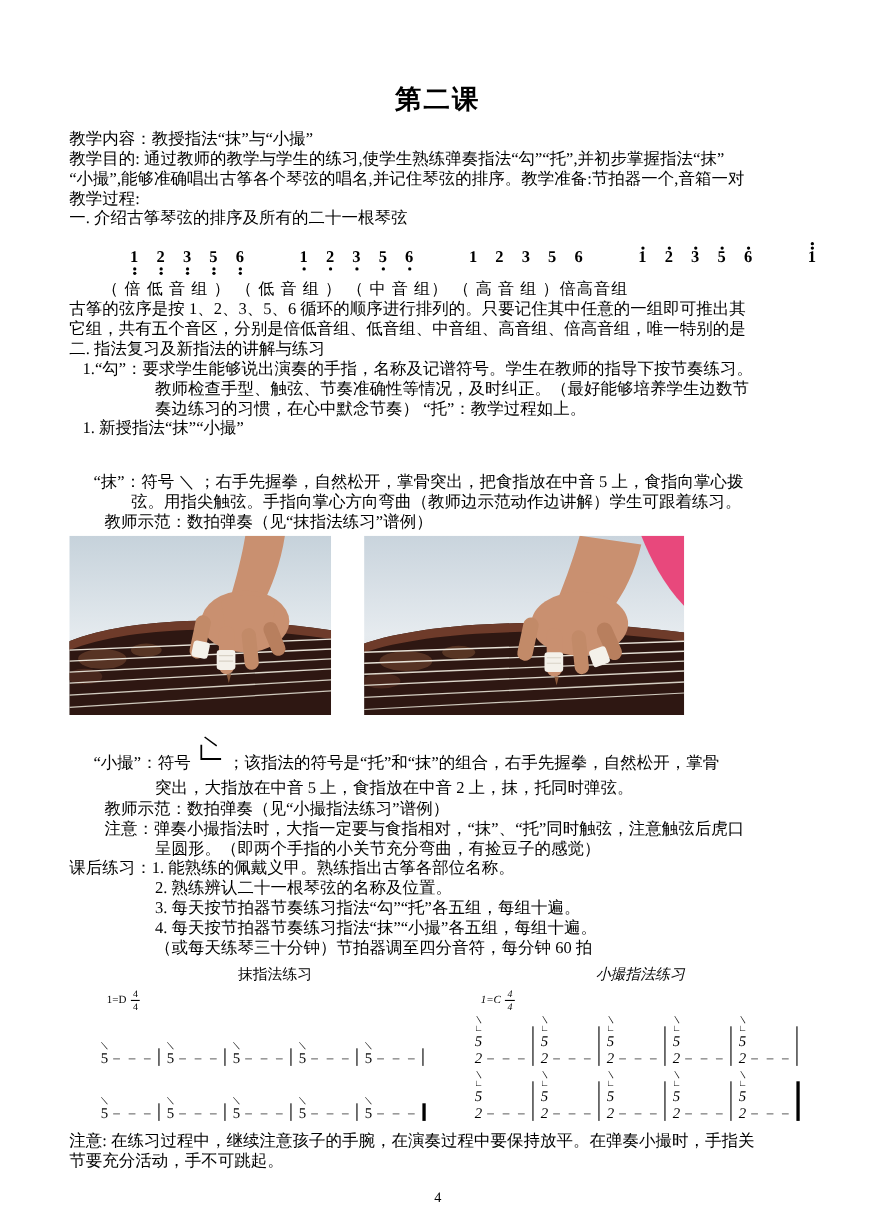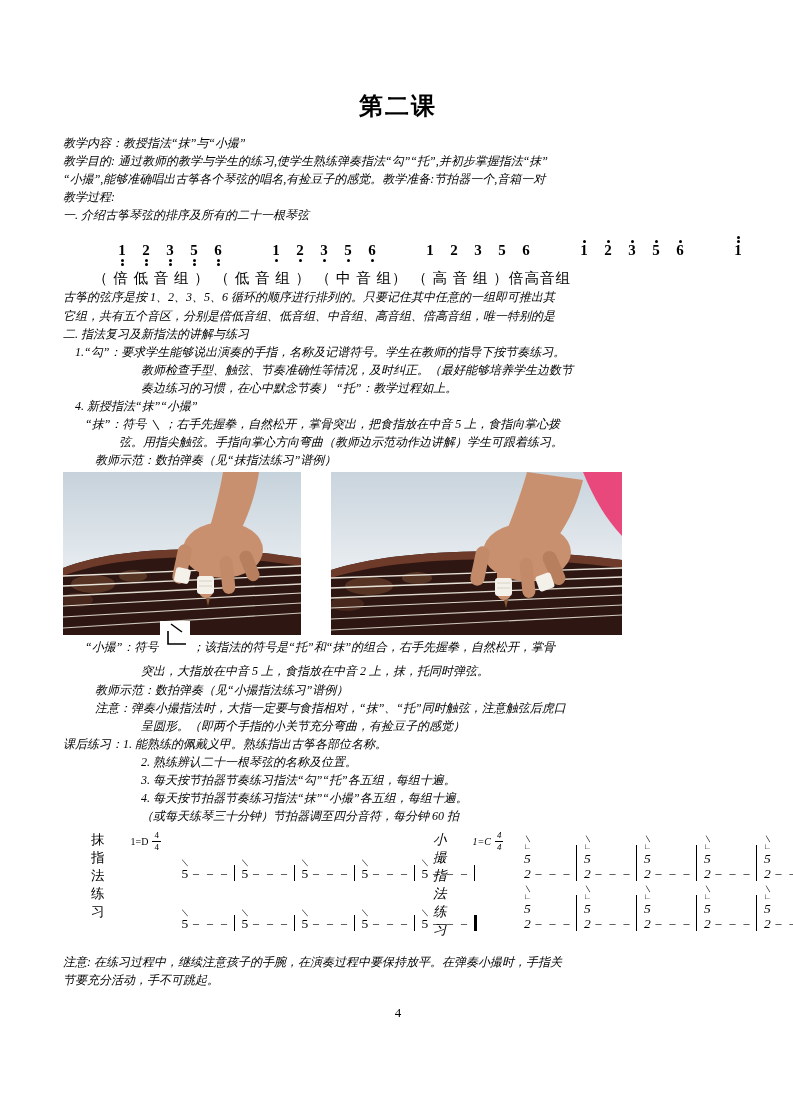--- a/index.html
+++ b/index.html
@@ -1,23 +1,23 @@
 <!DOCTYPE html>
 <html><head>
 <meta charset="utf-8">
 <style>
   html,body{margin:0;padding:0;background:#fff;}
   body{width:793px;height:1120px;position:relative;overflow:hidden;
        font-family:"Liberation Serif","DejaVu Serif",serif;color:#000;}
-  .page{padding:64px 60px 0 63px;}
+  .page{padding:48px 60px 0 63px;}
   .doc-title{text-align:center;font-size:24px;font-weight:bold;margin:26px 0 12px 0;letter-spacing:2px;}
-  .tl{font-size:12px;line-height:18.1px;white-space:nowrap;font-style:italic;}
+  .tl{font-size:15px;line-height:18.1px;white-space:nowrap;}
   .i0{padding-left:0;}
   .i1{padding-left:12px;}
-  .i2{padding-left:22px;}
+  .i2{padding-left:22px;margin-top:31px;}
   .i3{padding-left:32px;}
   .i4{padding-left:56px;}
   .i5{padding-left:78px;}
 
   
   .tuning-row{display:flex;align-items:flex-start;padding-left:52px;margin-top:10px;}
   .tgroup{display:flex;margin-right:44px;}
   .tgroup:last-child{margin-right:0;}
   .ncell{width:14px;margin-right:10px;display:flex;flex-direction:column;align-items:center;}
   .ncell:last-child{margin-right:0;}
@@ -30,21 +30,21 @@
 
   
   .photo-row{display:flex;margin:3px 0 0 0;position:relative;}
   .photo{display:block;}
   .photo.left{margin-right:30px;}
   .inline-sym{display:inline-block;width:30px;height:27px;background:#fff;
               vertical-align:middle;position:relative;top:-14px;margin:0 2px;}
 
   
   .ex-wrap{display:flex;margin-top:6px;}
-  .ex-block{display:flex;flex-direction:row;gap:20px;}
+  .ex-block{display:flex;flex-direction:column;}
   .ex-block.mo{width:320px;padding-left:28px;}
   .ex-block.xc{flex:1;padding-left:22px;font-style:italic;}
   .ex-title{font-size:13.5px;text-align:center;margin-bottom:4px;}
   .key-row{font-size:10px;height:20px;display:flex;align-items:center;padding-left:6px;}
   .frac{display:inline-flex;flex-direction:column;font-size:9px;line-height:1;text-align:center;margin-left:4px;}
   .frac .ftop{border-bottom:1px solid #000;padding:0 2px 1px 2px;}
   .frac .fbot{padding-top:1px;}
   .ex-line{display:flex;align-items:flex-end;height:50px;}
   .meas{display:inline-flex;align-items:flex-end;margin-right:4px;}
   .mo-note{display:inline-flex;flex-direction:column;align-items:center;line-height:1;}
@@ -66,21 +66,21 @@
 </head>
 <body>
 
 <div class="page">
 
   <div class="doc-title">第二课</div>
 
   <div id="intro-lines">
       <div class="tl i0">教学内容：教授指法“抹”与“小撮”</div>
       <div class="tl i0">教学目的: 通过教师的教学与学生的练习,使学生熟练弹奏指法“勾”“托”,并初步掌握指法“抹”</div>
-      <div class="tl i0">“小撮”,能够准确唱出古筝各个琴弦的唱名,有捡豆子的感觉。教学准备:节拍器一个,音箱一对</div>
+      <div class="tl i0">“小撮”,能够准确唱出古筝各个琴弦的唱名,并记住琴弦的排序。教学准备:节拍器一个,音箱一对</div>
       <div class="tl i0">教学过程:</div>
       <div class="tl i0">一. 介绍古筝琴弦的排序及所有的二十一根琴弦</div>
     </div>
 
   <div class="tuning-row" id="tuning-row">
       <div class="tgroup">
         <div class="ncell">
           <div class="dz top"></div>
           <div class="num">1</div>
           <div class="dz bot">
@@ -235,21 +235,21 @@
     </div>
   <div class="labels-line">（ 倍 低 音 组 ）  （  低  音  组  ）   （  中  音  组）   （  高  音  组  ）倍高音组</div>
 
   <div id="body1-lines">
       <div class="tl i0">古筝的弦序是按 1、2、3、5、6 循环的顺序进行排列的。只要记住其中任意的一组即可推出其</div>
       <div class="tl i0">它组，共有五个音区，分别是倍低音组、低音组、中音组、高音组、倍高音组，唯一特别的是</div>
       <div class="tl i0">二. 指法复习及新指法的讲解与练习</div>
       <div class="tl i1">1.“勾”：要求学生能够说出演奏的手指，名称及记谱符号。学生在教师的指导下按节奏练习。</div>
       <div class="tl i5">教师检查手型、触弦、节奏准确性等情况，及时纠正。（最好能够培养学生边数节</div>
       <div class="tl i5">奏边练习的习惯，在心中默念节奏）  “托”：教学过程如上。</div>
-      <div class="tl i1">4. 新授指法“抹”“小撮”</div>
+      <div class="tl i1">1. 新授指法“抹”“小撮”</div>
       <div class="tl i2">“抹”：符号 ＼ ；右手先握拳，自然松开，掌骨突出，把食指放在中音 5 上，食指向掌心拨</div>
       <div class="tl i4">弦。用指尖触弦。手指向掌心方向弯曲（教师边示范动作边讲解）学生可跟着练习。</div>
       <div class="tl i3">教师示范：数拍弹奏（见“抹指法练习”谱例）</div>
     </div>
 
   <div class="photo-row">
     <svg class="photo left" width="238" height="163" viewBox="0 0 238 163">
       <defs>
         <linearGradient id="bgL" x1="0" y1="0" x2="0" y2="1">
           <stop offset="0" stop-color="#c6d2db"></stop>

